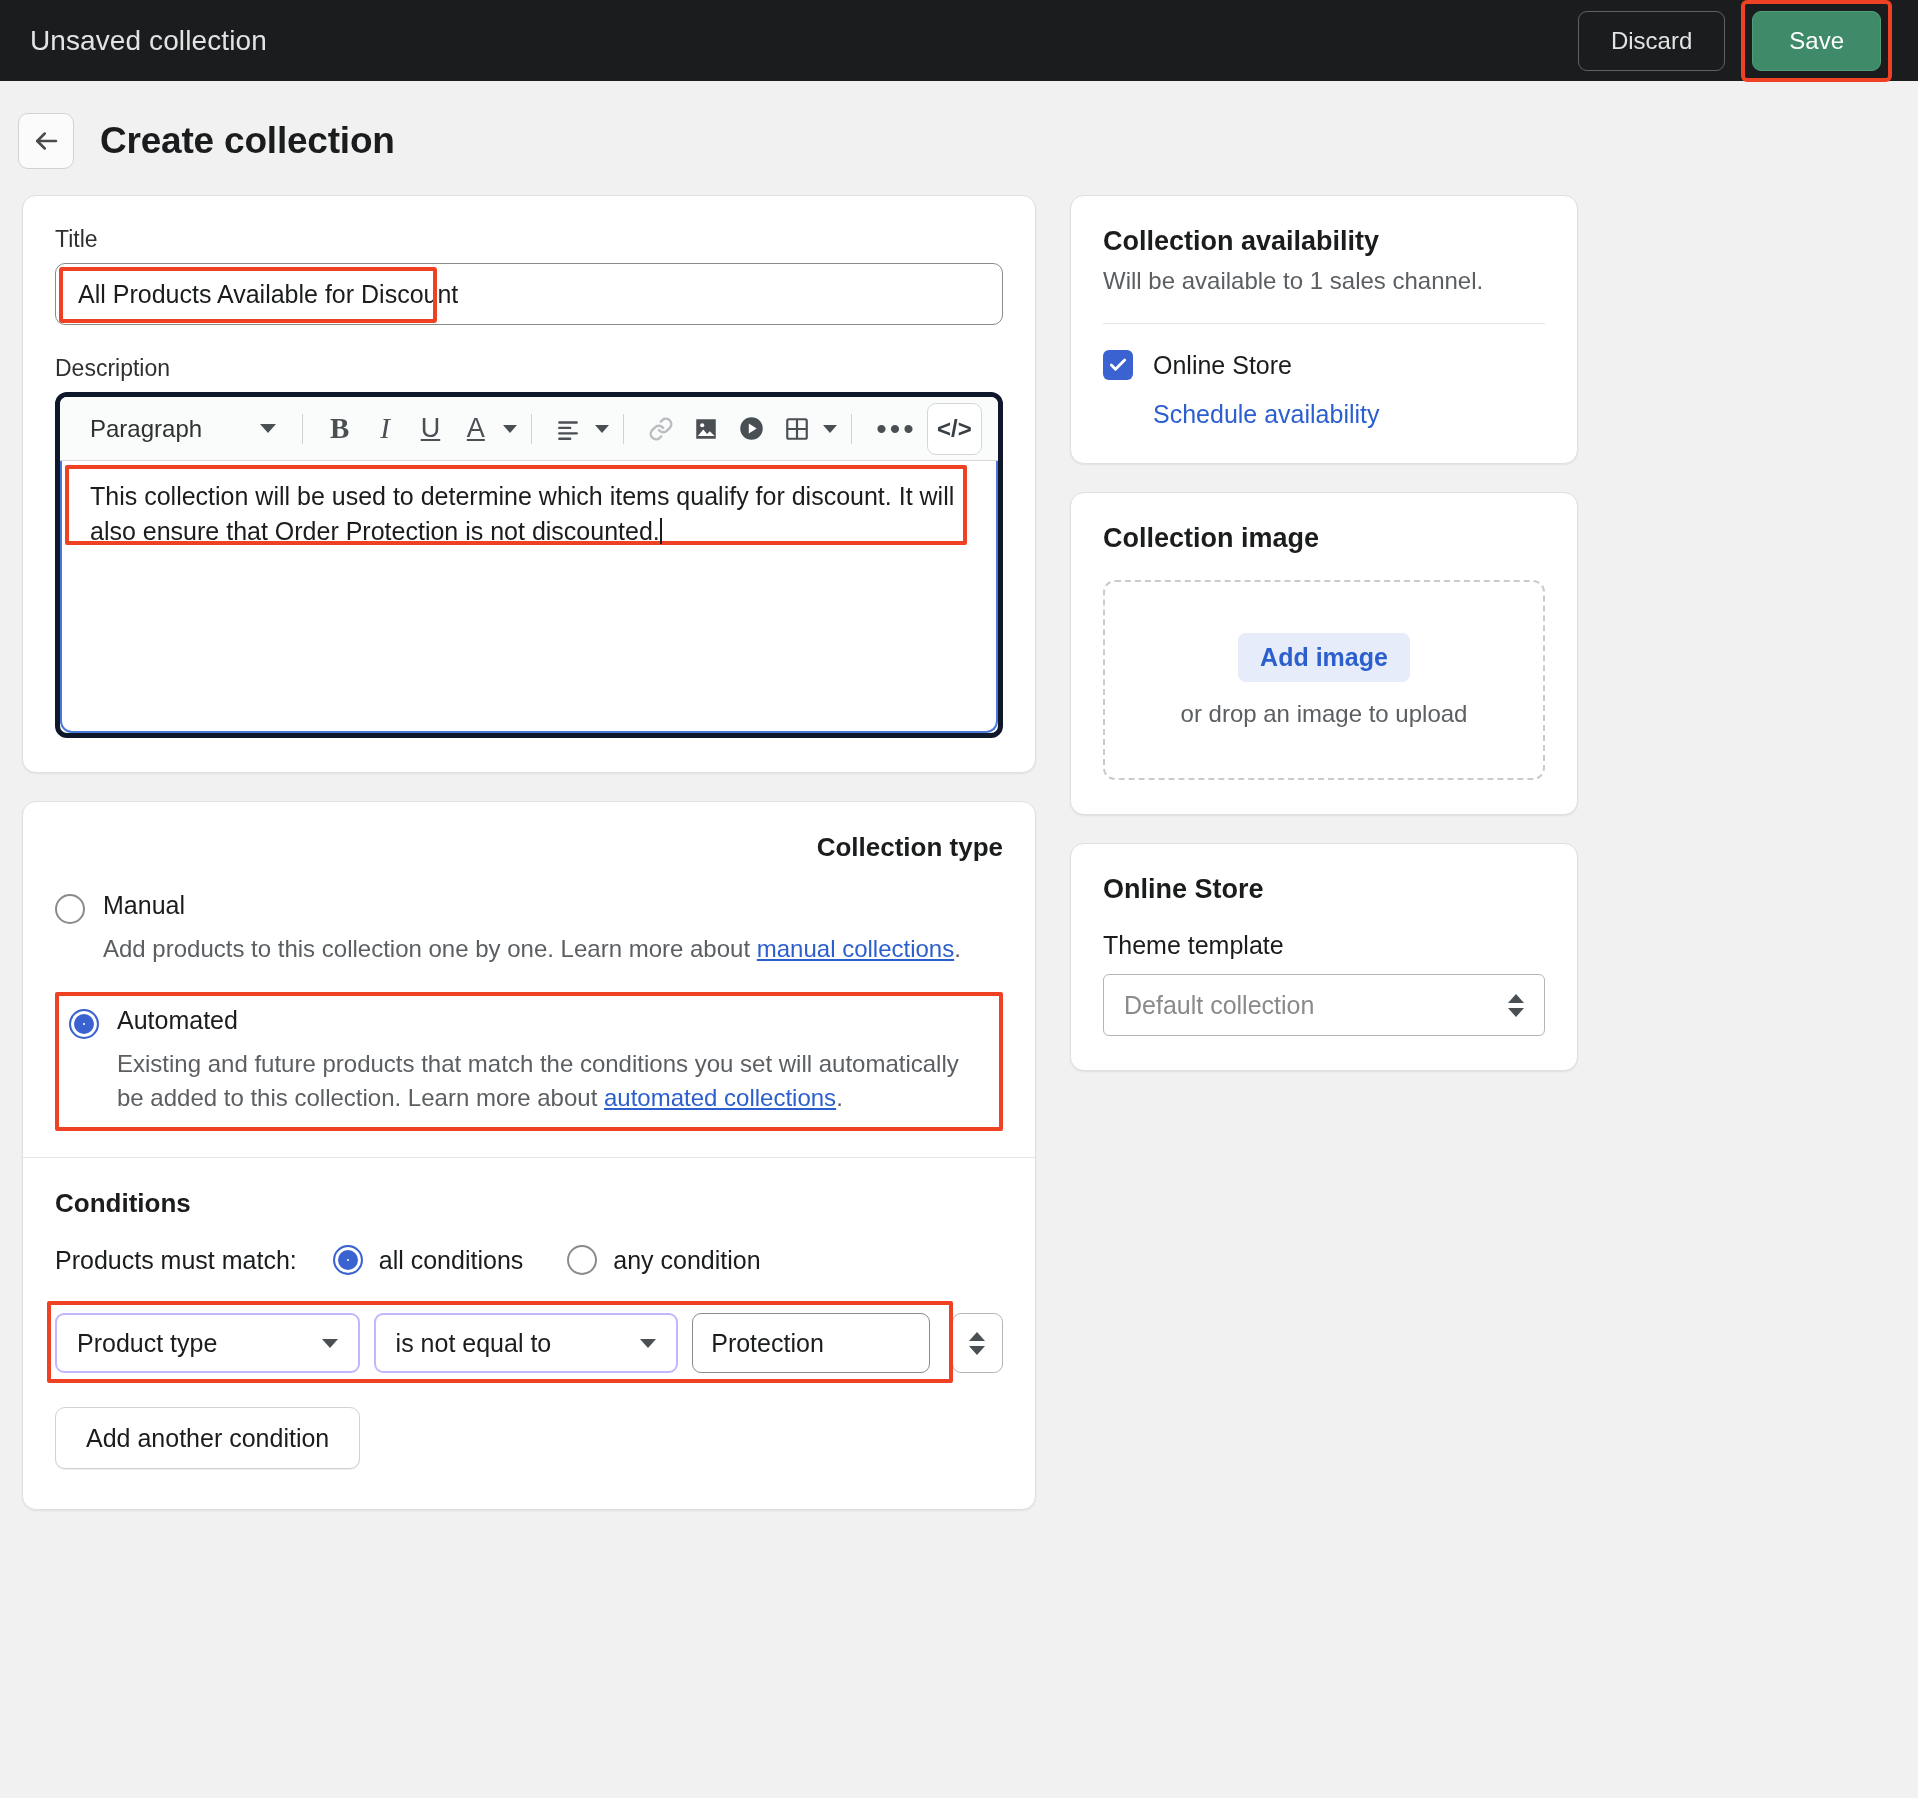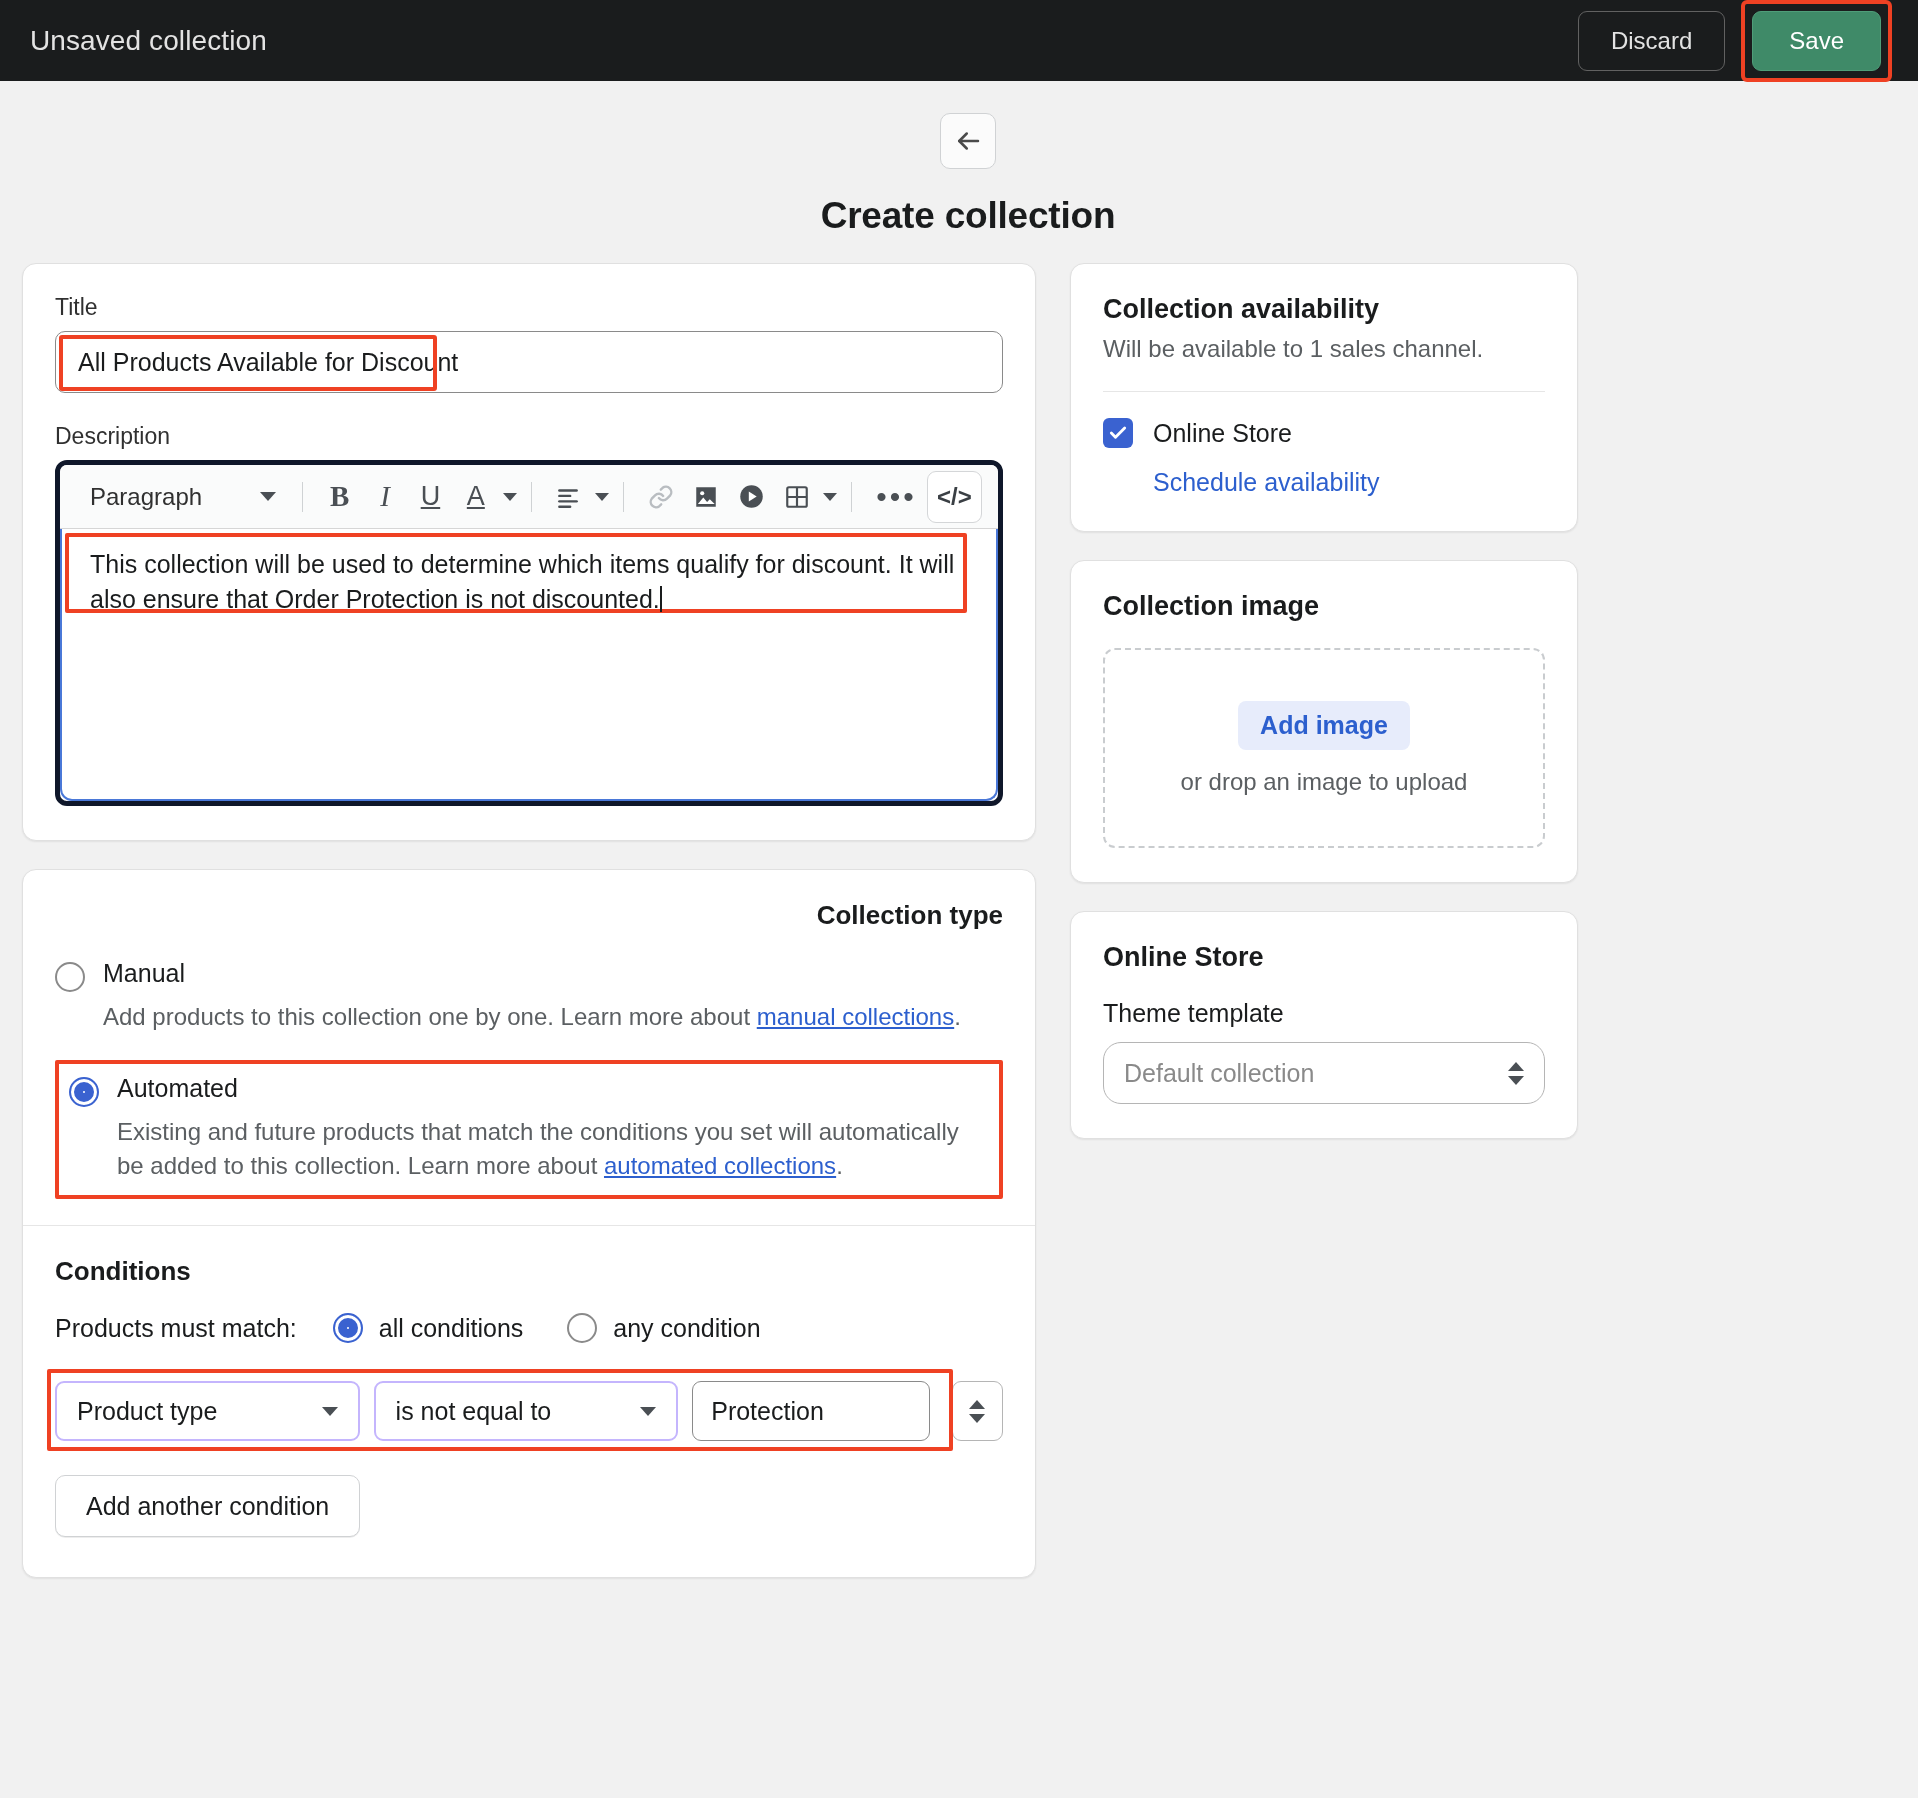--- a/index.html
+++ b/index.html
@@ -56,21 +56,20 @@
     cursor: pointer;
     font-family: inherit;
   }
 
   
   .page-header {
     display: flex;
     align-items: center;
     gap: 26px;
     padding: 32px 0 26px 18px;
-    flex-direction: column;
   }
   .back-btn {
     width: 56px; height: 56px;
     border: 1px solid #d0d2d4;
     border-radius: 10px;
     background: #fbfbfb;
     display: flex; align-items: center; justify-content: center;
     cursor: pointer;
     color: #4a4a4a;
     font-size: 28px;
@@ -342,21 +341,21 @@
   .add-image-btn {
     background: #e7ecfb; color: #2c5fce;
     font-size: 25px; font-weight: 700;
     border: none; border-radius: 8px;
     padding: 10px 22px; cursor: pointer; font-family: inherit;
   }
   .drop-hint { font-size: 24px; color: #5b5f62; }
   .theme-label { font-size: 25px; color: #1a1c1d; margin-top: 26px; margin-bottom: 14px; }
   .theme-sel {
     height: 62px;
-    border: 1px solid #b5b5b5; border-radius: 18px; background: #fff;
+    border: 1px solid #b5b5b5; border-radius: 6px; background: #fff;
     display: flex; align-items: center; justify-content: space-between;
     padding: 0 20px; font-size: 25px; color: #8a8a8a; cursor: pointer;
   }
   .side-stepper {
     display: flex; flex-direction: column; gap: 5px; align-items: center;
   }
 </style>
 </head>
 <body>
 

